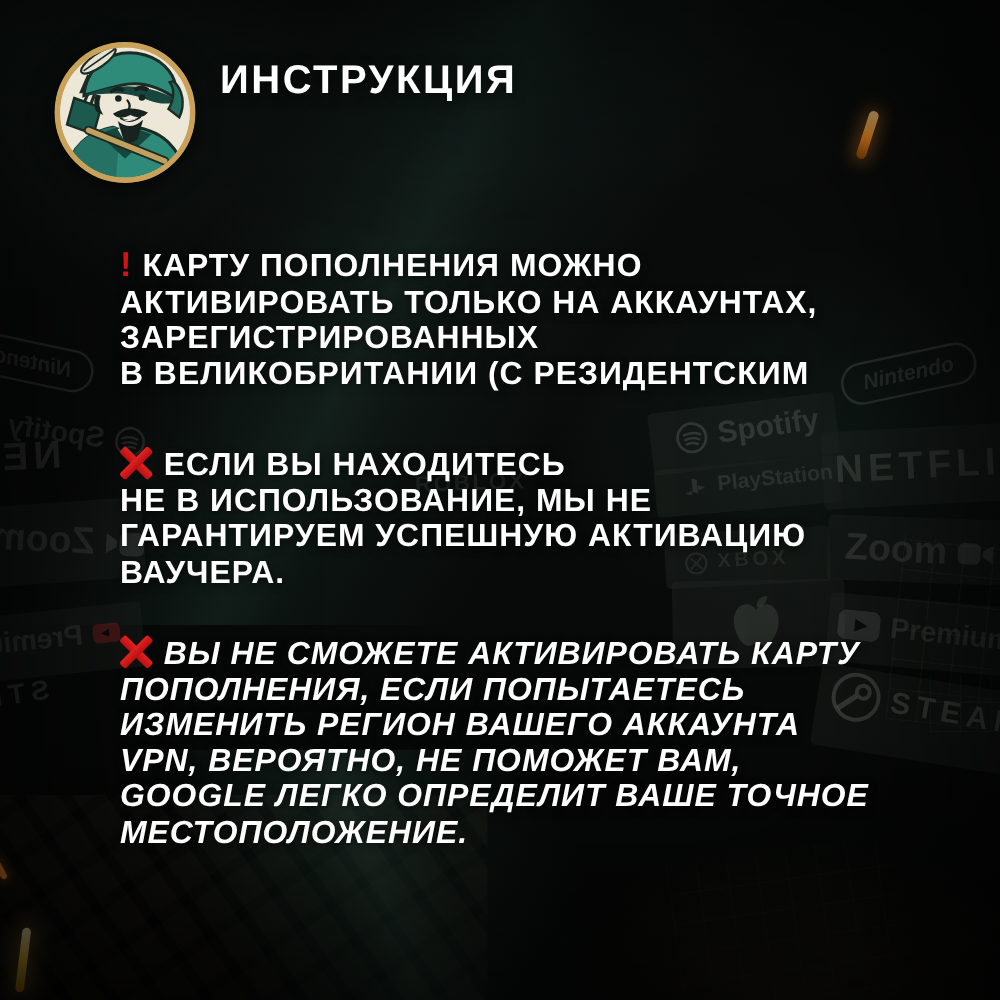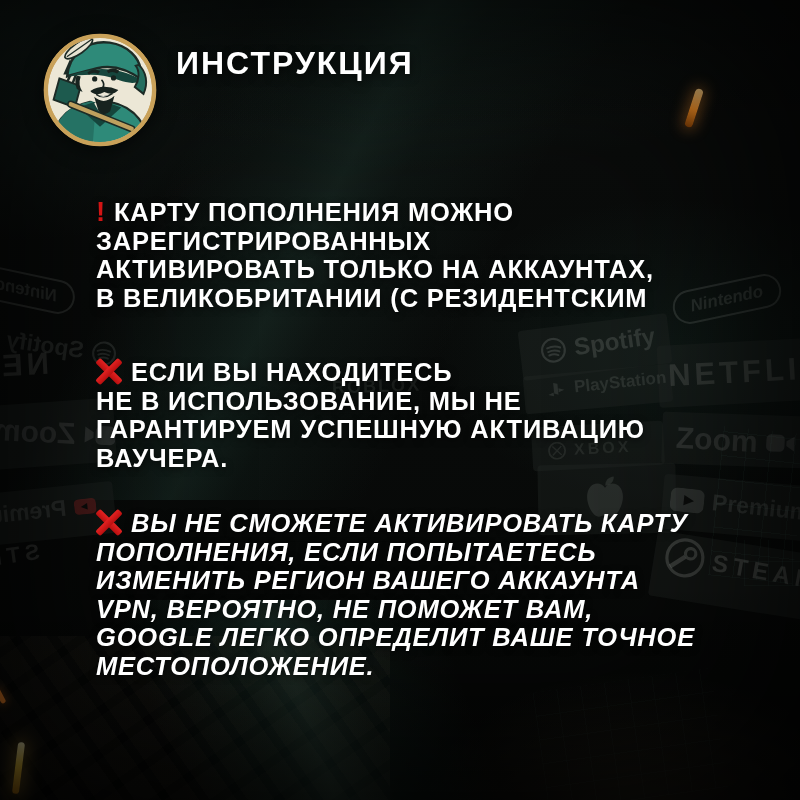--- a/index.html
+++ b/index.html
@@ -252,22 +252,22 @@
       <div>ИНСТРУКЦИЯ</div>
     </div>
   </div>
 
   <div class="instructions">
 
     <div class="para p1">
       <div>
         <span class="excl">!</span><span>КАРТУ ПОПОЛНЕНИЯ МОЖНО</span>
       </div>
+      <div>АКТИВИРОВАТЬ ТОЛЬКО НА АККАУНТАХ,</div>
       <div>ЗАРЕГИСТРИРОВАННЫХ</div>
-      <div>АКТИВИРОВАТЬ ТОЛЬКО НА АККАУНТАХ,</div>
       <div>В ВЕЛИКОБРИТАНИИ (С РЕЗИДЕНТСКИМ</div>
     </div>
 
     <div class="para p2">
       <div>
         <span class="xmark"></span><span>ЕСЛИ ВЫ НАХОДИТЕСЬ</span>
       </div>
       <div>НЕ В ИСПОЛЬЗОВАНИЕ, МЫ НЕ</div>
       <div>ГАРАНТИРУЕМ УСПЕШНУЮ АКТИВАЦИЮ</div>
       <div>ВАУЧЕРА.</div>

